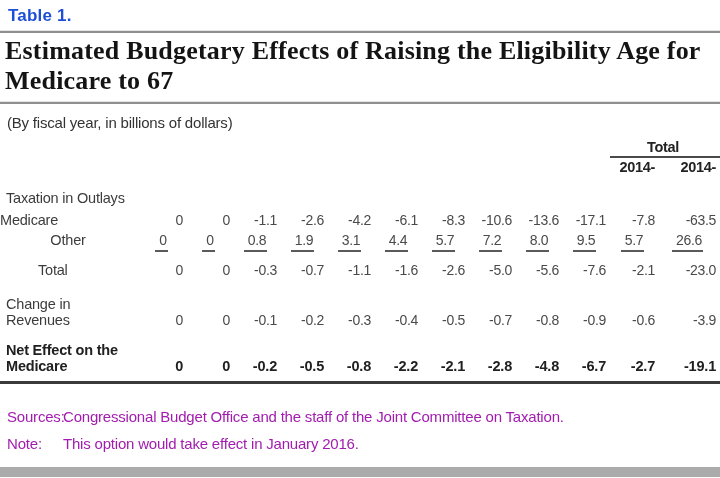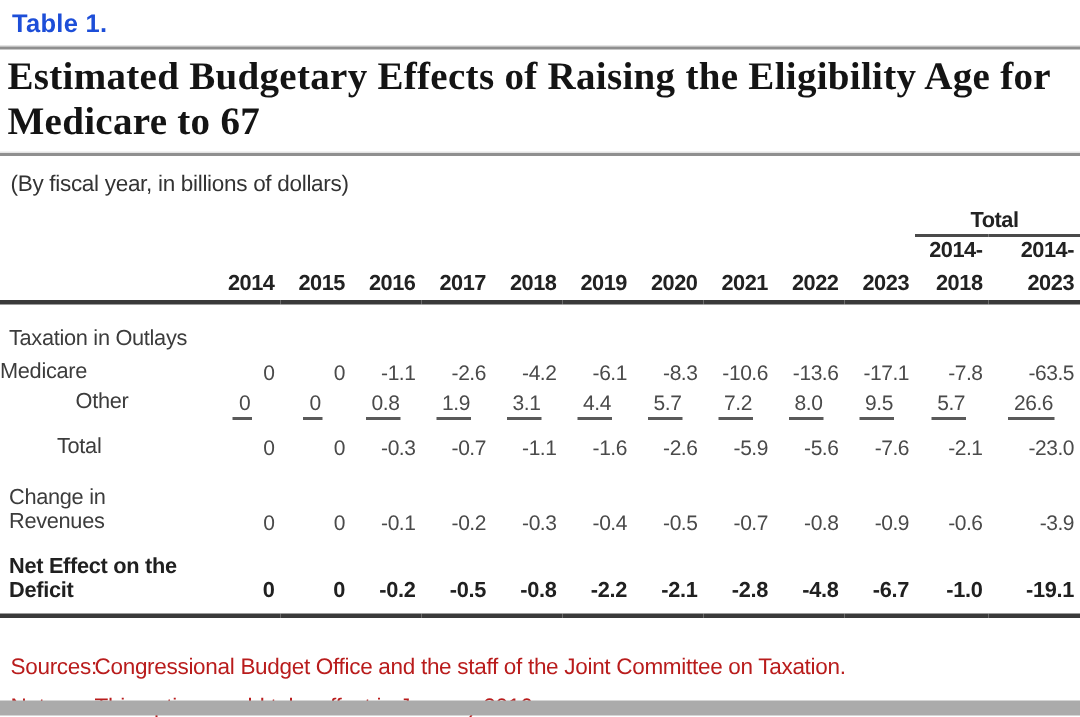--- a/index.html
+++ b/index.html
@@ -54,21 +54,21 @@
   tr.other-row td .sum { border-bottom:2px solid #5a5a5a; padding:0 1px 2px 4px; }
   tr.subtotal-row td { padding-top:7px; }
   tr.revenues-row td { padding-top:18px; }
   tr.net-row td {
     padding-top:14px; padding-bottom:7px;
     font-weight:bold; color:#202020; font-size:14.5px;
     vertical-align:bottom; border-bottom:3px solid #3a3a3a;
   }
   tr.net-row td.num { letter-spacing:-0.2px; }
 
-  .foot-line { display:flex; font-size:15px; color:#b91c1c; letter-spacing:-0.2px; margin-left:7px; }
+  .foot-line { display:flex; font-size:15px; color:#a21caf; letter-spacing:-0.2px; margin-left:7px; }
   .sources-line { margin-top:24px; }
   .note-line { margin-top:10px; }
   .foot-label { width:56px; flex:none; }
   .bottom-band {
     position:absolute; left:0; bottom:1px;
     width:720px; height:10px; background:#ababab;
   }
 </style>
 </head>
 <body>
@@ -110,35 +110,20 @@
   </colgroup>
   <thead>
     <tr class="hdr-total">
       <th colspan="11"></th>
       <th colspan="2" class="total-span">Total</th>
     </tr>
     <tr class="hdr-sub">
       <th colspan="11"></th>
       <th>2014-</th>
       <th>2014-</th>
-    </tr>
-    <tr class="hdr-years">
-      <th></th>
-      <th>2014</th>
-      <th>2015</th>
-      <th>2016</th>
-      <th>2017</th>
-      <th>2018</th>
-      <th>2019</th>
-      <th>2020</th>
-      <th>2021</th>
-      <th>2022</th>
-      <th>2023</th>
-      <th>2018</th>
-      <th>2023</th>
     </tr>
   </thead>
   <tbody>
     <tr class="section-row">
       <td colspan="13" class="row-label pl0">Taxation in Outlays</td>
     </tr>
     <tr class="data-row">
       <td class="row-label pl1">Medicare</td>
       <td class="num">0</td>
       <td class="num">0</td>
@@ -170,21 +155,21 @@
     </tr>
     <tr class="data-row subtotal-row">
       <td class="row-label pl2">Total</td>
       <td class="num">0</td>
       <td class="num">0</td>
       <td class="num">-0.3</td>
       <td class="num">-0.7</td>
       <td class="num">-1.1</td>
       <td class="num">-1.6</td>
       <td class="num">-2.6</td>
-      <td class="num">-5.9</td>
+      <td class="num">-5.0</td>
       <td class="num">-5.6</td>
       <td class="num">-7.6</td>
       <td class="num">-2.1</td>
       <td class="num">-23.0</td>
     </tr>
     <tr class="data-row revenues-row">
       <td class="row-label pl0">Change in Revenues</td>
       <td class="num">0</td>
       <td class="num">0</td>
       <td class="num">-0.1</td>
@@ -192,32 +177,32 @@
       <td class="num">-0.3</td>
       <td class="num">-0.4</td>
       <td class="num">-0.5</td>
       <td class="num">-0.7</td>
       <td class="num">-0.8</td>
       <td class="num">-0.9</td>
       <td class="num">-0.6</td>
       <td class="num">-3.9</td>
     </tr>
     <tr class="data-row net-row">
-      <td class="row-label pl0">Net Effect on the Deficit</td>
+      <td class="row-label pl0">Net Effect on the Medicare</td>
       <td class="num">0</td>
       <td class="num">0</td>
       <td class="num">-0.2</td>
       <td class="num">-0.5</td>
       <td class="num">-0.8</td>
       <td class="num">-2.2</td>
       <td class="num">-2.1</td>
       <td class="num">-2.8</td>
       <td class="num">-4.8</td>
       <td class="num">-6.7</td>
-      <td class="num">-1.0</td>
+      <td class="num">-2.7</td>
       <td class="num">-19.1</td>
     </tr>
   </tbody>
 </table>
 
 <div class="foot-line sources-line">
   <span class="foot-label">Sources:</span>
   <span>Congressional Budget Office and the staff of the Joint Committee on Taxation.</span>
 </div>
 <div class="foot-line note-line">

